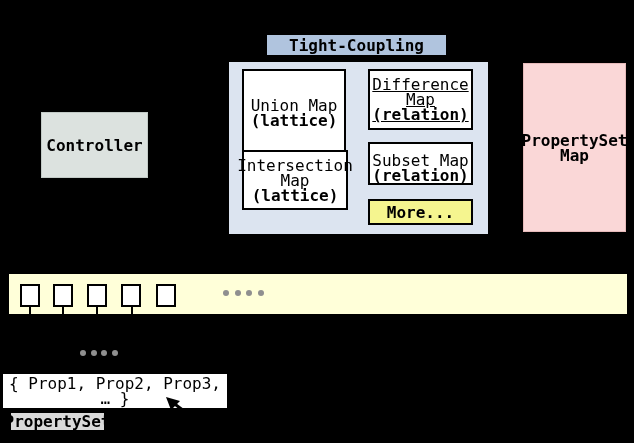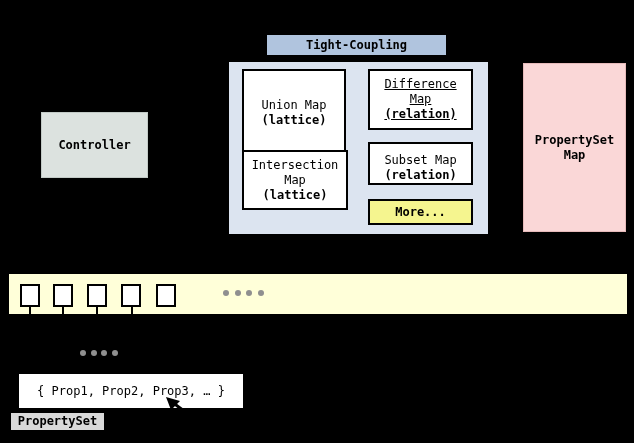--- a/index.html
+++ b/index.html
@@ -2,21 +2,21 @@
 <html><head>
 <meta charset="utf-8">
 <style>
   html,body{margin:0;padding:0;background:#000;}
   #stage{
     position:relative;width:634px;height:443px;background:#000;overflow:hidden;
     font-family:"DejaVu Sans Mono","Liberation Mono",monospace;color:#000;
   }
   .abs{position:absolute;box-sizing:border-box;}
   .center{display:flex;flex-direction:column;align-items:center;justify-content:center;text-align:center;}
-  .mono{font-size:12px;line-height:15px;}
+  .mono{font-size:16px;line-height:15px;}
   .bold{font-weight:bold;}
 
   
   #tc-header{left:265px;top:33px;width:183px;height:24px;background:#b0c4de;border:2px solid #000;}
 
   
   #group{left:228px;top:61px;width:261px;height:174px;background:#dce4f0;border:1.5px solid #000;}
   .wbox{background:#fff;border:2px solid #000;}
   #union-box{left:13px;top:7px;width:104px;height:87px;}
   #difference-box{left:139px;top:7px;width:105px;height:61px;text-decoration:underline;}
@@ -37,21 +37,21 @@
   .slot.s1{left:11px;} .slot.s2{left:44px;} .slot.s3{left:78px;} .slot.s4{left:112px;} .slot.s5{left:147px;}
   .stub{position:absolute;top:33px;width:2px;height:8px;background:#000;}
   .stub.t1{left:20px;} .stub.t2{left:53px;} .stub.t3{left:87px;} .stub.t4{left:122px;}
   .dot{position:absolute;width:6px;height:6px;border-radius:50%;background:#8f8f8f;}
   .bardot{top:16px;}
   .bardot.d1{left:214px;} .bardot.d2{left:226px;} .bardot.d3{left:237px;} .bardot.d4{left:249px;}
   .middot{top:350px;}
   .middot.d1{left:80px;} .middot.d2{left:91px;} .middot.d3{left:101px;} .middot.d4{left:112px;}
 
   
-  #prop-box{left:18px;top:373px;width:226px;height:36px;background:#fff;border:1.5px solid #000;}
+  #prop-box{left:2px;top:373px;width:226px;height:36px;background:#fff;border:1.5px solid #000;}
   #propset-label{left:10px;top:412px;width:95px;height:19px;background:#d9d9d9;border:1.5px solid #000;}
   #cursor-arrow{left:158px;top:390px;width:48px;height:34px;}
 </style>
 </head>
 <body>
 
 <div id="stage">
 
   <div class="abs center mono bold" id="tc-header">
     <span>Tight-Coupling</span>

